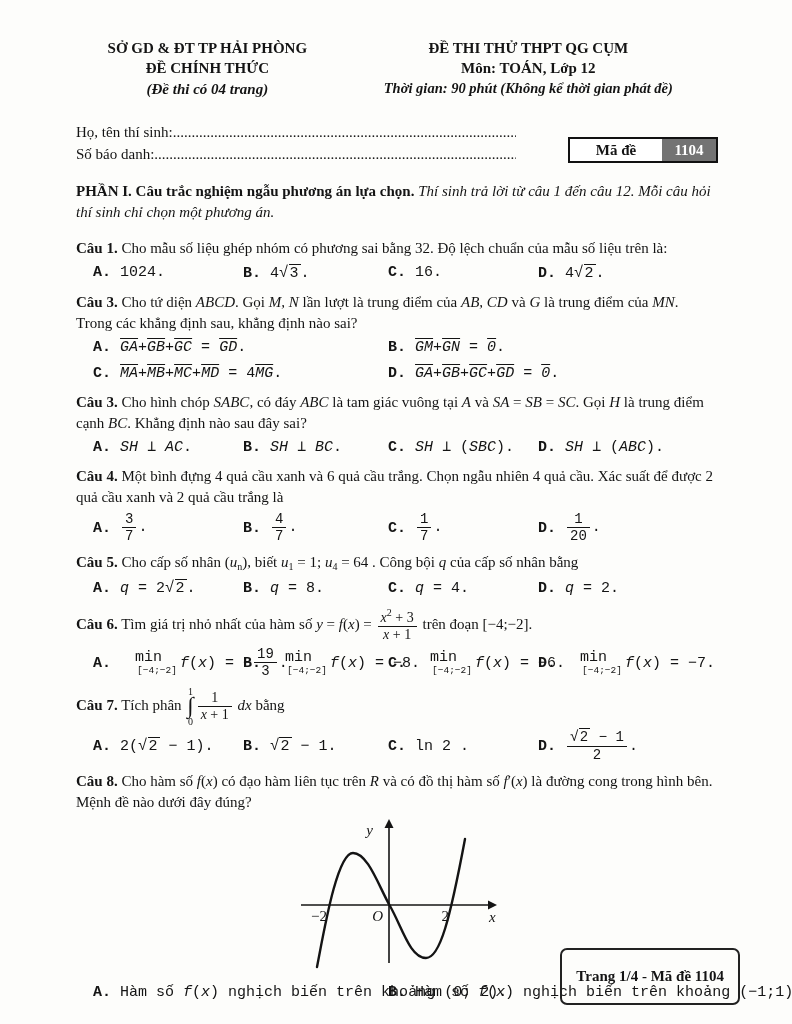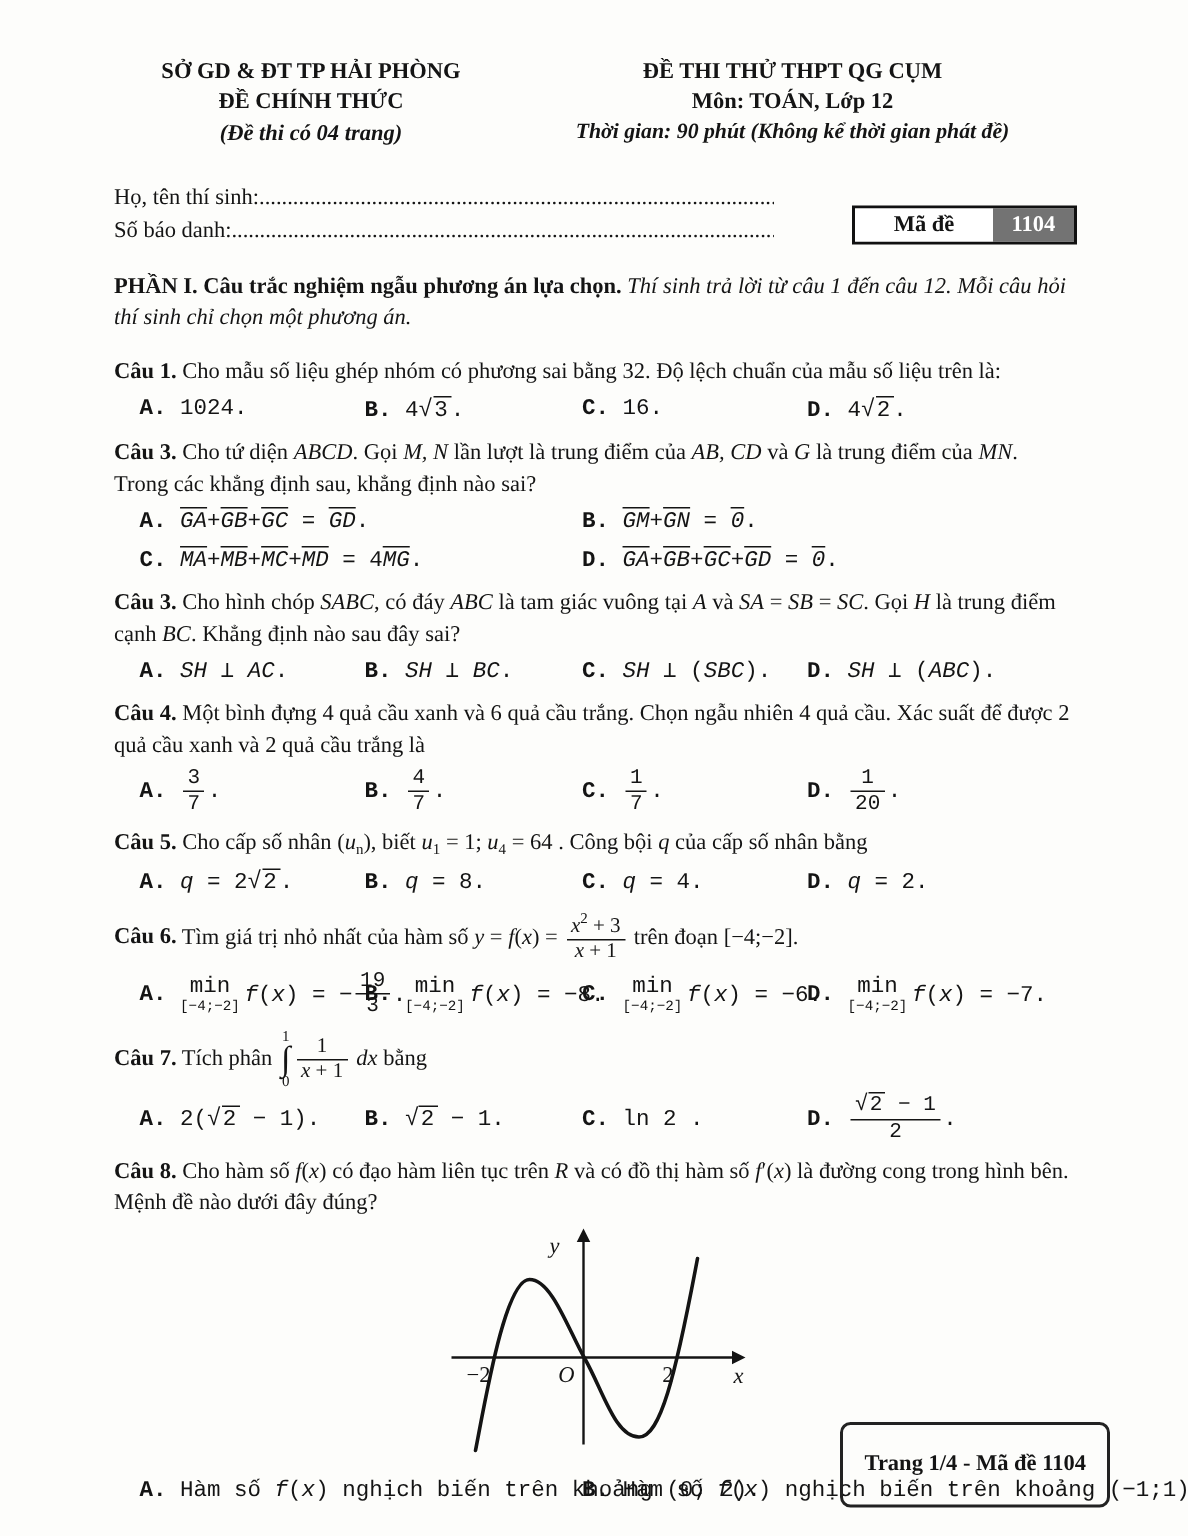--- a/index.html
+++ b/index.html
@@ -48,21 +48,21 @@
   .ovl{text-decoration:overline;}
   .msub{font-size:10px;vertical-align:-3px;}
   .msup{font-size:10px;vertical-align:6px;}
   .sqrt{white-space:nowrap;}
   .rsign{font-size:1.05em;}
   .rbar{border-top:1.2px solid #141414;padding:0 2px 0 1px;}
   .frac{display:inline-flex;flex-direction:column;text-align:center;vertical-align:middle;line-height:1.15;margin:0 2px;font-size:14px;}
   .fn{border-bottom:1.2px solid #141414;padding:0 3px;}
   .fd{padding:0 3px;}
   .under{display:inline-flex;flex-direction:column;align-items:center;vertical-align:middle;line-height:1.05;margin-right:3px;}
-  .usub{font-size:9.5px;}
+  .usub{font-size:9.5px;margin-left:17px;}
   .intst{display:inline-flex;flex-direction:column;align-items:center;vertical-align:middle;line-height:0.9;margin:0 2px;}
   .isym{font-size:23px;}
   .ibnd{font-size:10px;}
 
   
   .graphwrap{text-align:center;margin:2px 0 0 0;}
   .graphwrap svg{display:inline-block;}
   .axlbl{font-family:"Liberation Serif",serif;font-style:italic;font-size:15px;fill:#141414;}
   .ticklbl{font-family:"Liberation Serif",serif;font-size:15px;fill:#141414;}
 

